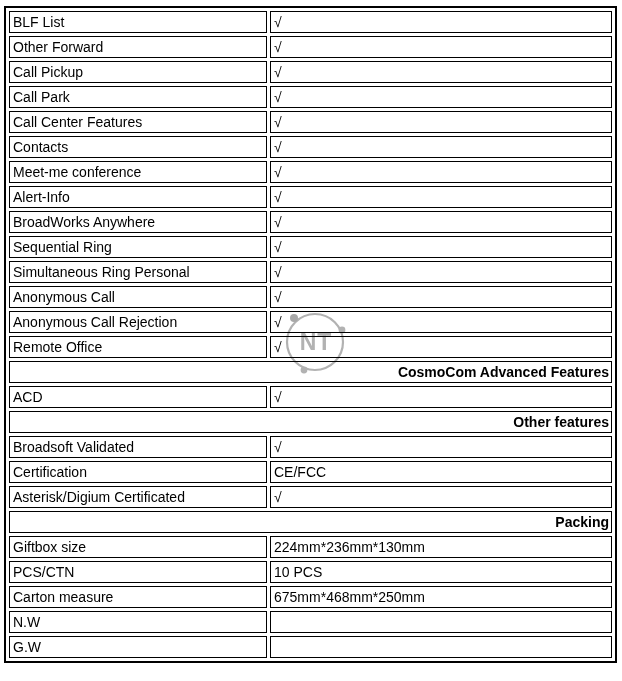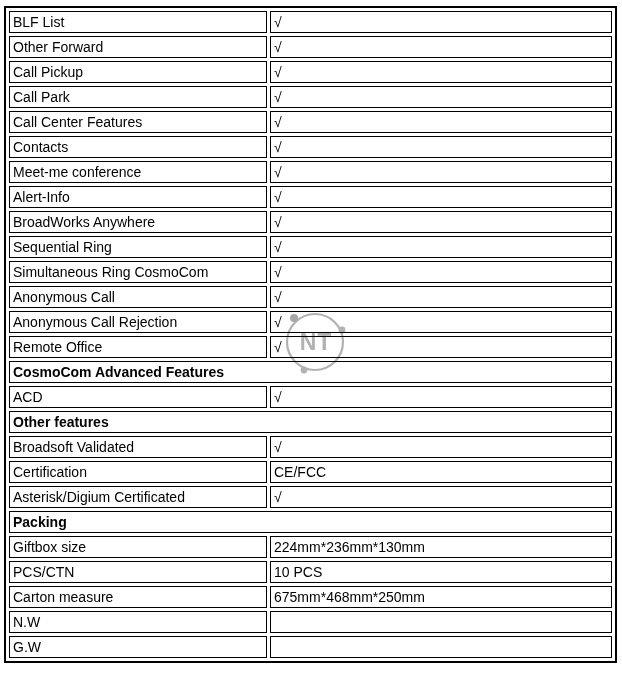--- a/index.html
+++ b/index.html
@@ -31,21 +31,21 @@
     font-size: 14px;
     line-height: 20px;
     color: #000;
     vertical-align: middle;
     padding: 0 2px 0 3px;
     background: transparent;
     white-space: nowrap;
     overflow: hidden;
   }
   td.section {
-    text-align: left;
+    text-align: right;
     font-weight: bold;
   }
   .watermark {
     position: absolute; left: 283px; top: 309px;
     width: 66px; height: 66px;
     z-index: 1;
     pointer-events: none;
   }
   .watermark text {
     font-family: "Liberation Sans", sans-serif;
@@ -107,21 +107,21 @@
         </tr>
         <tr>
           <td>BroadWorks Anywhere</td>
           <td>√</td>
         </tr>
         <tr>
           <td>Sequential Ring</td>
           <td>√</td>
         </tr>
         <tr>
-          <td>Simultaneous Ring CosmoCom</td>
+          <td>Simultaneous Ring Personal</td>
           <td>√</td>
         </tr>
         <tr>
           <td>Anonymous Call</td>
           <td>√</td>
         </tr>
         <tr>
           <td>Anonymous Call Rejection</td>
           <td>√</td>
         </tr>

